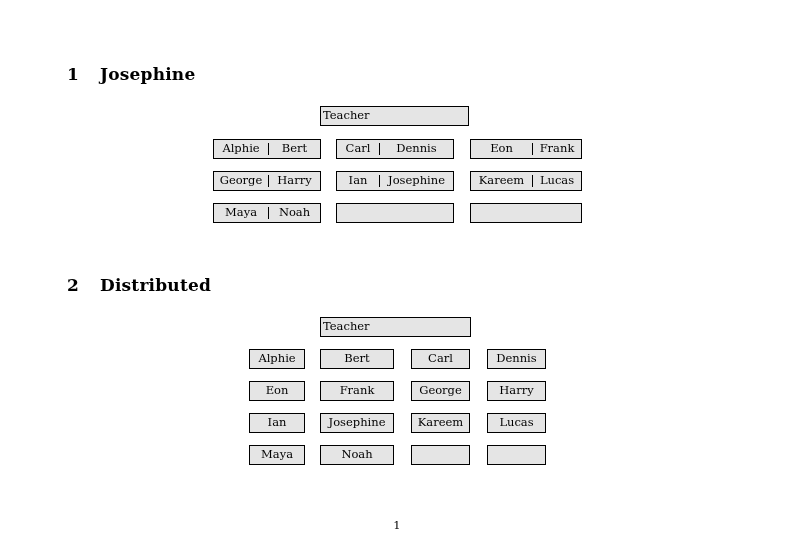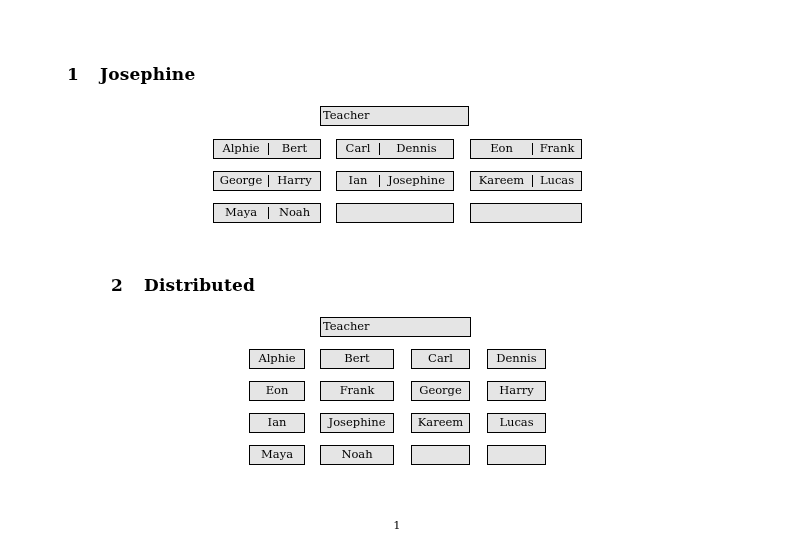--- a/index.html
+++ b/index.html
@@ -35,21 +35,21 @@
   }
   .section-heading .sec-num {
     display: inline-block;
     width: 33px;
   }
   .section-heading .sec-title {
     display: inline-block;
   }
 
   #heading-classical   { top: 66px; }
-  #heading-distributed { top: 277px; margin-left: 44px; }
+  #heading-distributed { top: 277px; }
 
   
   .tbox {
     position: absolute;
     box-sizing: border-box;
     border: 1px solid #000000;
     background: #e5e5e5;
     height: 20px;
     display: flex;
     align-items: center;

